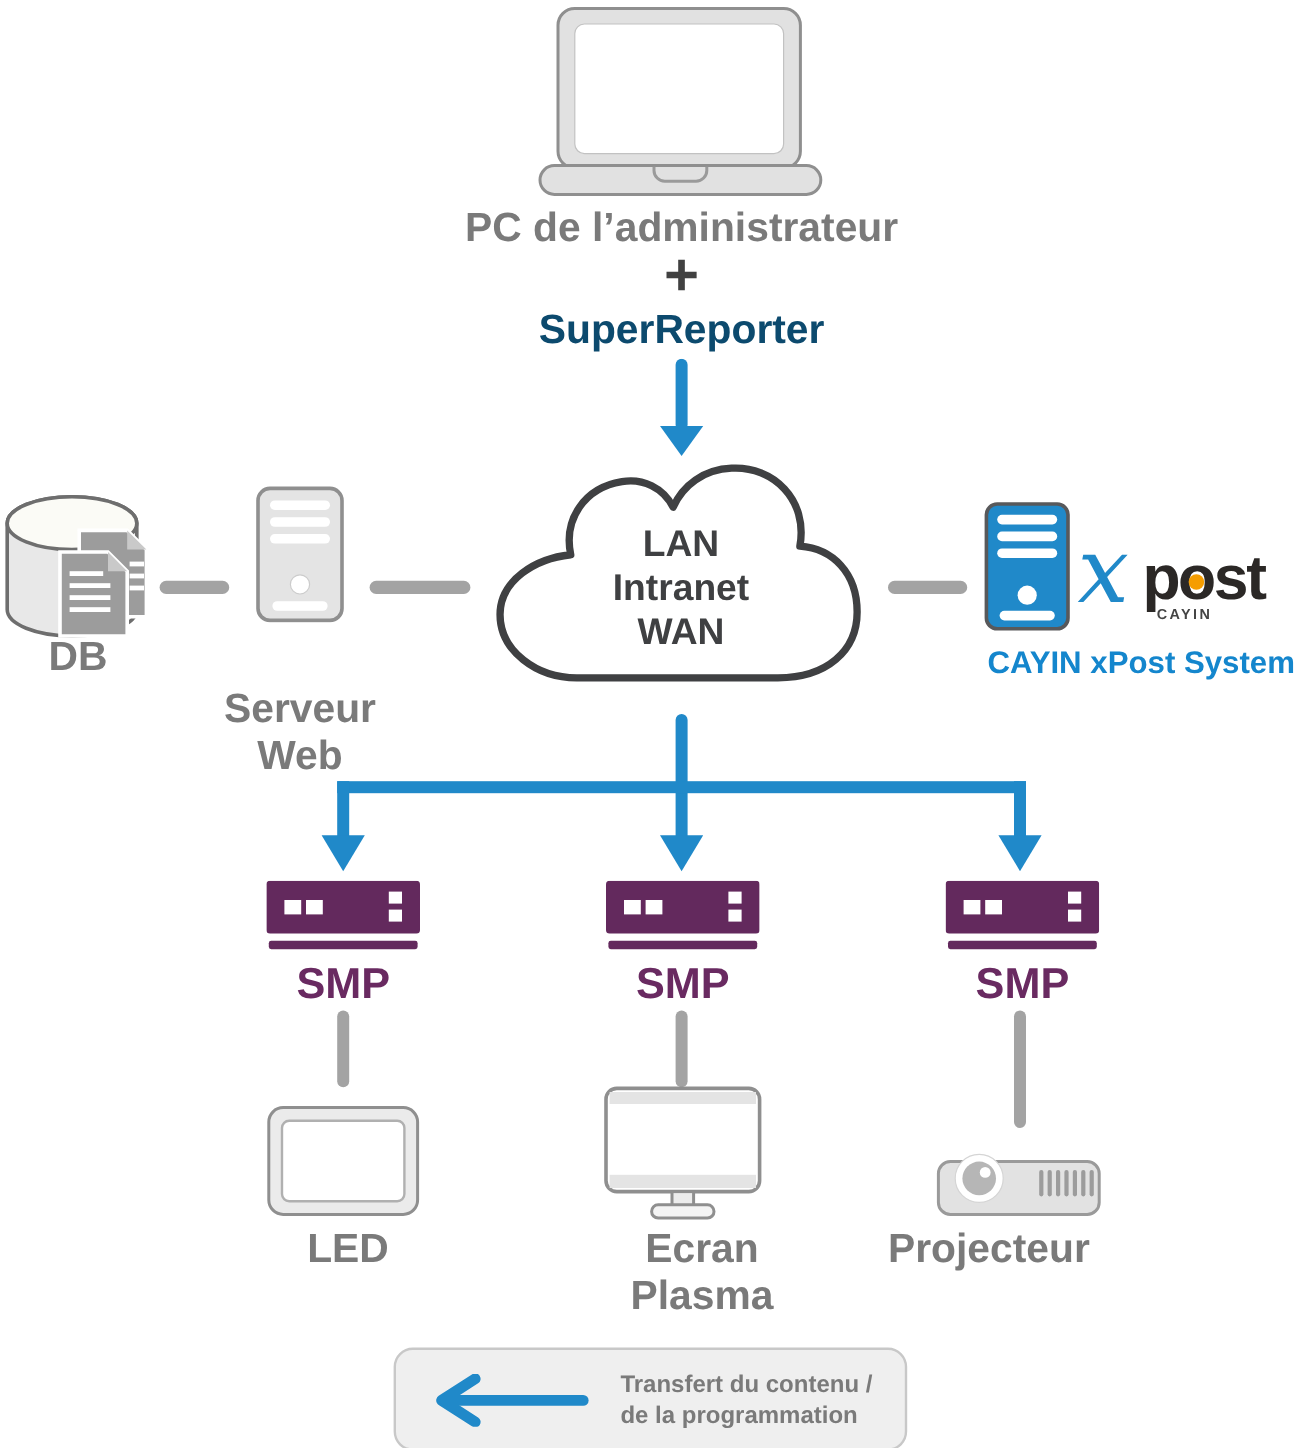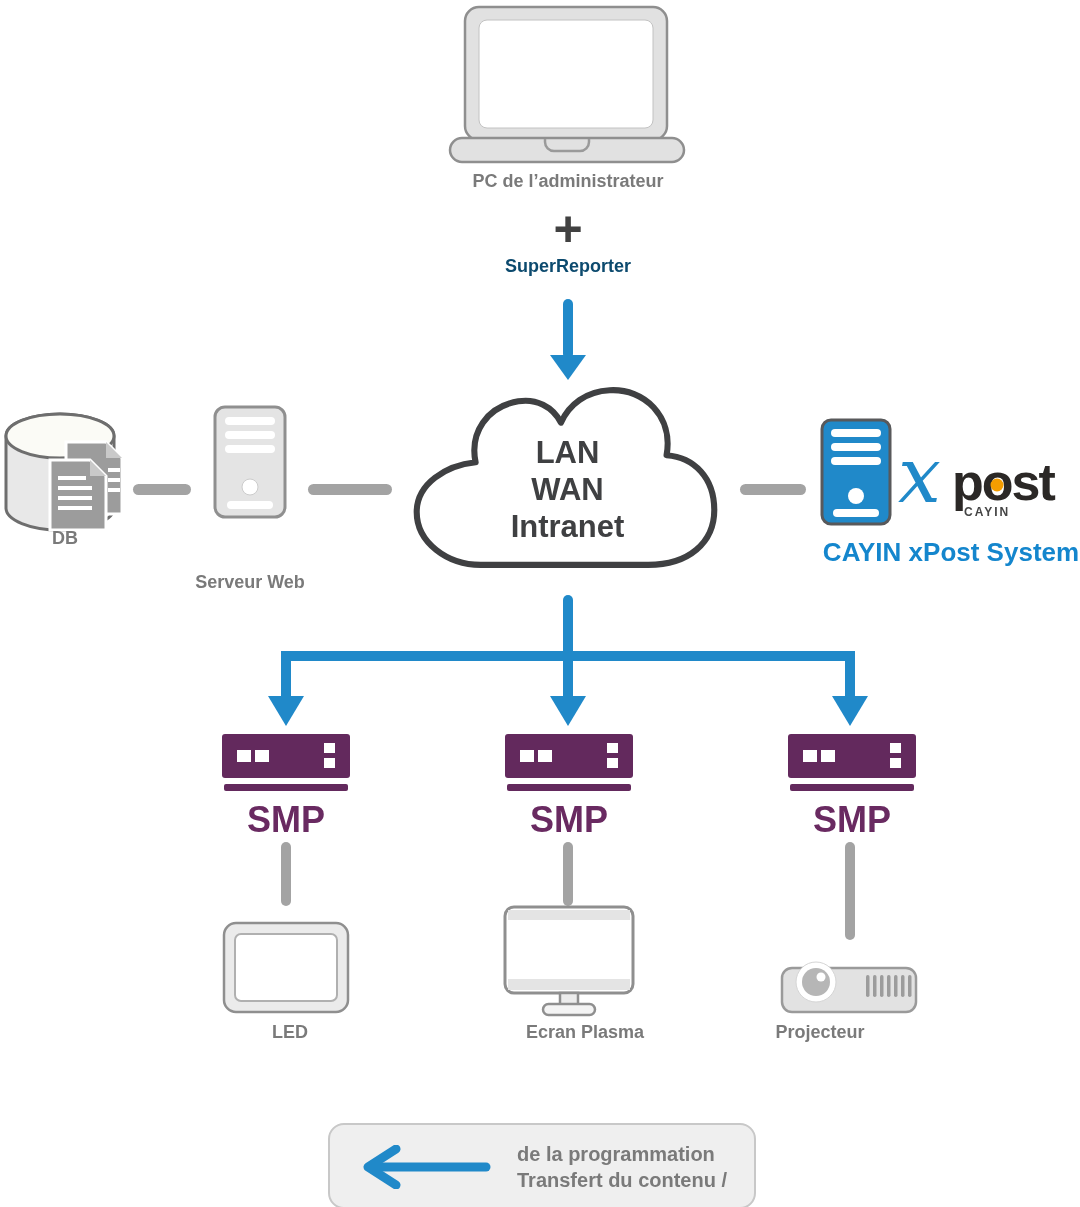--- a/index.html
+++ b/index.html
@@ -2,21 +2,21 @@
 <html><head>
 <meta charset="utf-8">
 <style>
   html,body{margin:0;padding:0;background:#fff;}
   #canvas{
     position:relative;width:1080px;height:1207px;background:#fff;overflow:hidden;
     font-family:"Liberation Sans",sans-serif;
   }
   .abs{position:absolute;}
   .lbl{font-weight:bold;color:#7a7a7a;text-align:center;}
-  .lbl-main{font-size:18px;}
+  .lbl-main{font-size:34px;}
   .plus{font-size:50px;line-height:48px;color:#414141;font-weight:bold;text-align:center;}
   .purple-text{color:#0c4a6e;}
   .smp-text{color:#692a61;font-size:36px;}
   .blue-text{color:#1486cd;font-size:26px;}
   .cloud-text{color:#3f4042;font-weight:bold;font-size:31px;line-height:37px;text-align:center;}
   .dash{background:#a3a3a3;border-radius:6px;}
   .vline{background:#a3a3a3;border-radius:5px;}
   .legend-box{background:#efefef;border:2px solid #c8c8c8;border-radius:16px;}
   .legend-text{font-size:20px;line-height:26px;font-weight:bold;color:#7a7a7a;}
   
@@ -59,22 +59,22 @@
              C 305 98 285 78 258 76
              C 265 38 236 10 202 12
              C 179 13 162 26 154 44
              C 146 28 129 20 112 23
              C 81 28 64 54 70 83
              C 41 86 12 104 12 132
              C 12 162 42 184 75 184 Z" fill="#ffffff" stroke="#3f4042" stroke-width="6" stroke-linejoin="round"></path>
   </svg>
   <div class="abs cloud-text" style="left:410px;top:434px;width:315px;text-align:center;">
     <span style="display:block">LAN</span>
+    <span style="display:block">Intranet</span>
     <span style="display:block">WAN</span>
-    <span style="display:block">Intranet</span>
   </div>
 
   <svg class="abs" style="left:2px;top:408px;" width="126" height="128" viewBox="0 0 126 128">
     <path d="M 4 28 A 54 22 0 0 1 112 28 L 112 100 A 54 22 0 0 1 4 100 Z" fill="#e8e8e8" stroke="#6e6e6e" stroke-width="3"></path>
     <ellipse cx="58" cy="28" rx="54" ry="22" fill="#fbfbf6" stroke="#6e6e6e" stroke-width="3"></ellipse>
     <g transform="translate(64,34)">
       <path d="M 0 0 H 40 L 56 16 V 72 H 0 Z" fill="#9c9c9c" stroke="#ffffff" stroke-width="3"></path>
       <path d="M 40 0 L 56 16 H 40 Z" fill="#c9c9c9"></path>
       <rect x="42" y="26" width="12" height="4" fill="#ffffff"></rect>
       <rect x="42" y="36" width="12" height="4" fill="#ffffff"></rect>
@@ -197,18 +197,18 @@
   <div class="abs lbl lbl-main" style="left:226px;top:1022px;width:128px;">LED</div>
   <div class="abs lbl lbl-main" style="left:490px;top:1022px;width:190px;">Ecran Plasma</div>
   <div class="abs lbl lbl-main" style="left:740px;top:1022px;width:160px;">Projecteur</div>
 
   <div class="abs legend-box" style="left:328px;top:1123px;width:424px;height:82px;">
     <svg class="abs" style="left:30px;top:20px;" width="135" height="44" viewBox="0 0 135 44">
       <polyline points="36,4 8,22 36,40" fill="none" stroke="#2089c9" stroke-width="9" stroke-linecap="round" stroke-linejoin="round"></polyline>
       <line x1="11" y1="22" x2="126" y2="22" stroke="#2089c9" stroke-width="9" stroke-linecap="round"></line>
     </svg>
     <div class="abs legend-text" style="left:187px;top:16px;">
+      <span style="display:block">Transfert du contenu /</span>
       <span style="display:block">de la programmation</span>
-      <span style="display:block">Transfert du contenu /</span>
     </div>
   </div>
 
 </div>
 
 </body></html>

